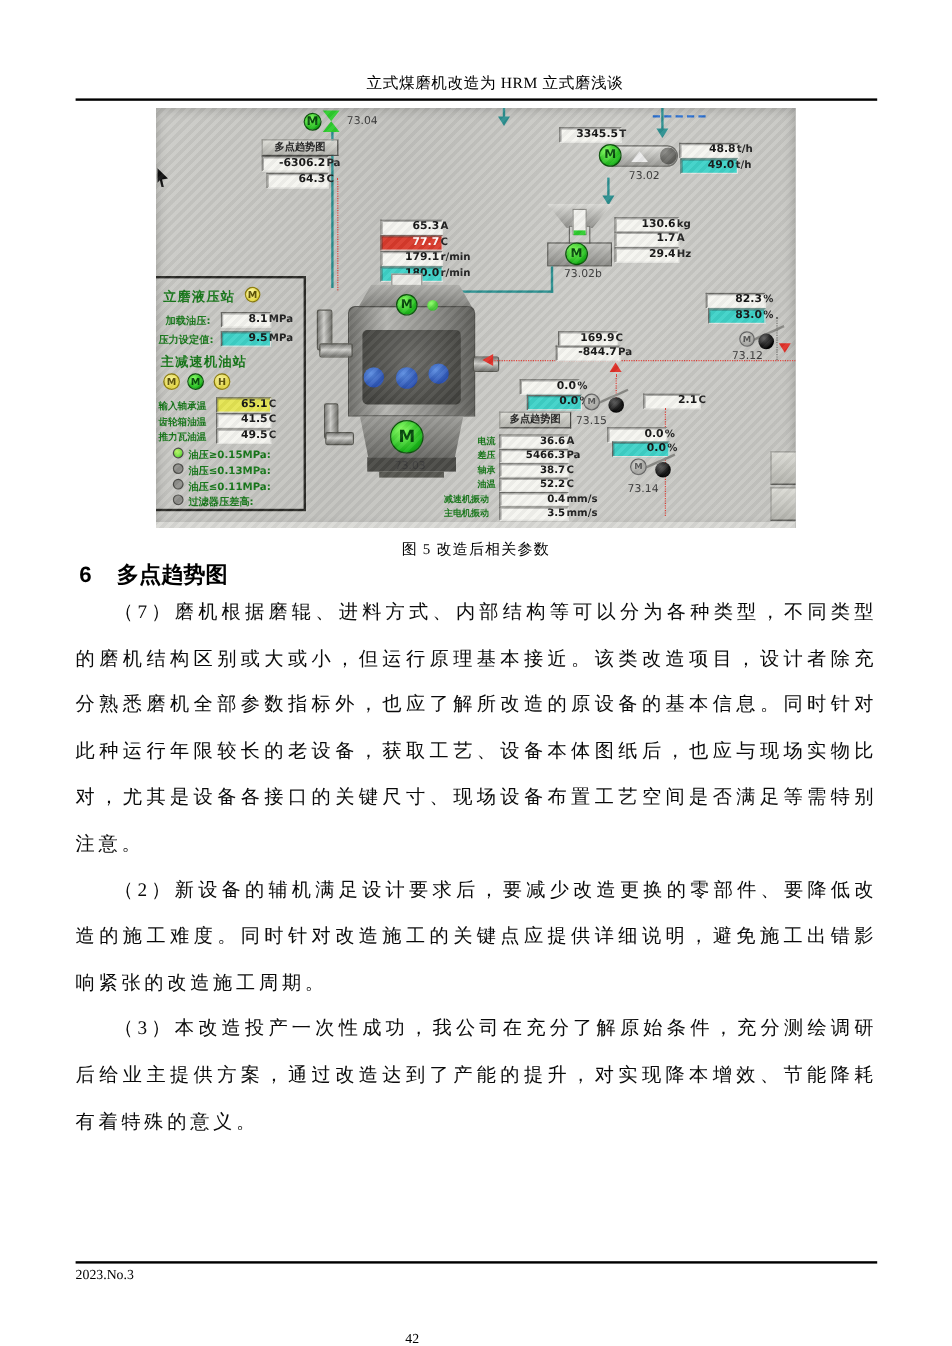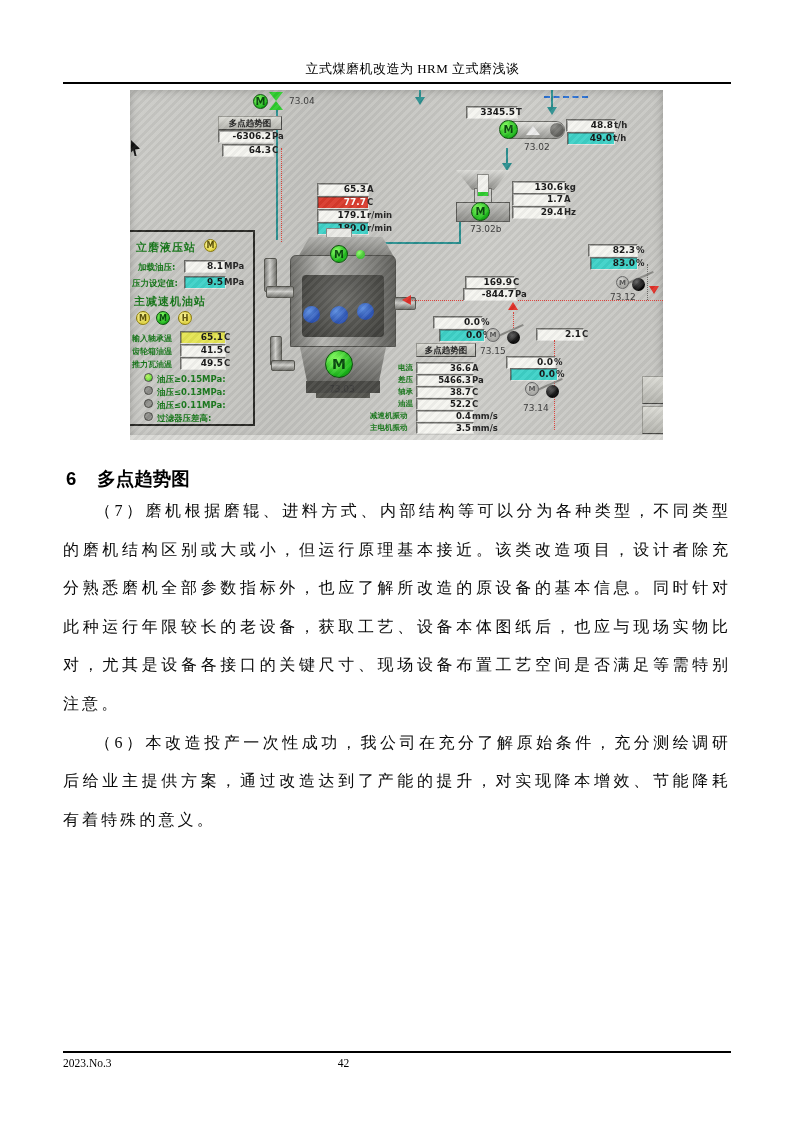--- a/index.html
+++ b/index.html
@@ -268,27 +268,29 @@
     <div class="f glb" style="left:27px;top:310px;">油压≤0.11MPa:</div>
     <div class="f led" style="left:14px;top:322px;width:9px;height:9px;"></div>
     <div class="f glb" style="left:27px;top:323px;">过滤器压差高:</div>
 
     <div class="f hbtn" style="left:512px;top:286px;width:21px;height:26px;"></div>
     <div class="f hbtn" style="left:512px;top:316px;width:21px;height:26px;"></div>
 
     <div class="f" style="left:0;top:345px;width:533px;height:5px;background:#dadad6;"></div>
   </div>
 
+  <div class="f caption" style="top:450px;left:0;">图 5 改造后相关参数</div>
 
   <div class="f sechead" style="top:466px;left:66px;">
     <span>6</span><span style="display:inline-block;width:21px;"></span><span>多点趋势图</span>
   </div>
 
   <div class="f paras" style="top:492px;left:63px;">
     <p>（7）磨机根据磨辊、进料方式、内部结构等可以分为各种类型，不同类型的磨机结构区别或大或小，但运行原理基本接近。该类改造项目，设计者除充分熟悉磨机全部参数指标外，也应了解所改造的原设备的基本信息。同时针对此种运行年限较长的老设备，获取工艺、设备本体图纸后，也应与现场实物比对，尤其是设备各接口的关键尺寸、现场设备布置工艺空间是否满足等需特别注意。</p>
-    <p>（6）本改造投产一次性成功，我公司在充分了解原始条件，充分测绘调研后给业主提供方案，通过改造达到了产能的提升，对实现降本增效、节能降耗有着特殊的意义。</p>
+    <p>（2）新设备的辅机满足设计要求后，要减少改造更换的零部件、要降低改造的施工难度。同时针对改造施工的关键点应提供详细说明，避免施工出错影响紧张的改造施工周期。</p>
+    <p>（3）本改造投产一次性成功，我公司在充分了解原始条件，充分测绘调研后给业主提供方案，通过改造达到了产能的提升，对实现降本增效、节能降耗有着特殊的意义。</p>
   </div>
 
   <div class="f rule" style="top:1051px;left:63px;width:668px;height:2px;"></div>
-  <div class="f foot" style="top:1057px;left:0;width:687px;text-align:center;">42</div>
+  <div class="f foot" style="top:1110px;left:0;width:687px;text-align:center;">42</div>
   <div class="f foot" style="top:1057px;left:63px;width:668px;text-align:left;">2023.No.3</div>
 
 </div>
 
 </body></html>

